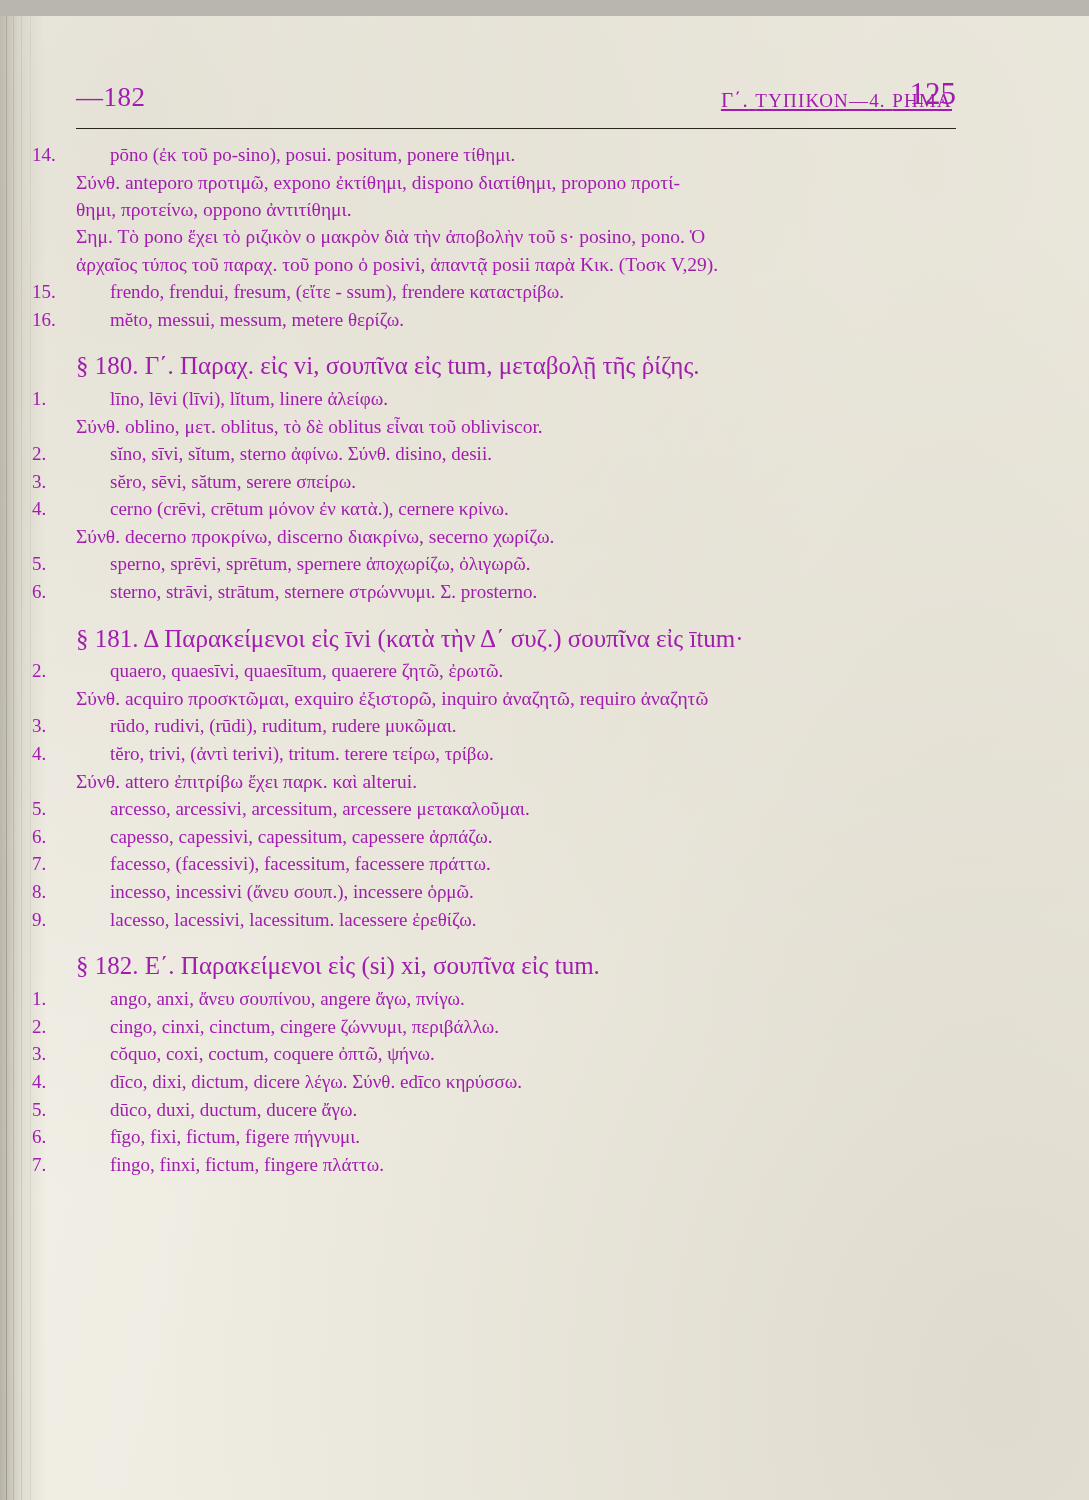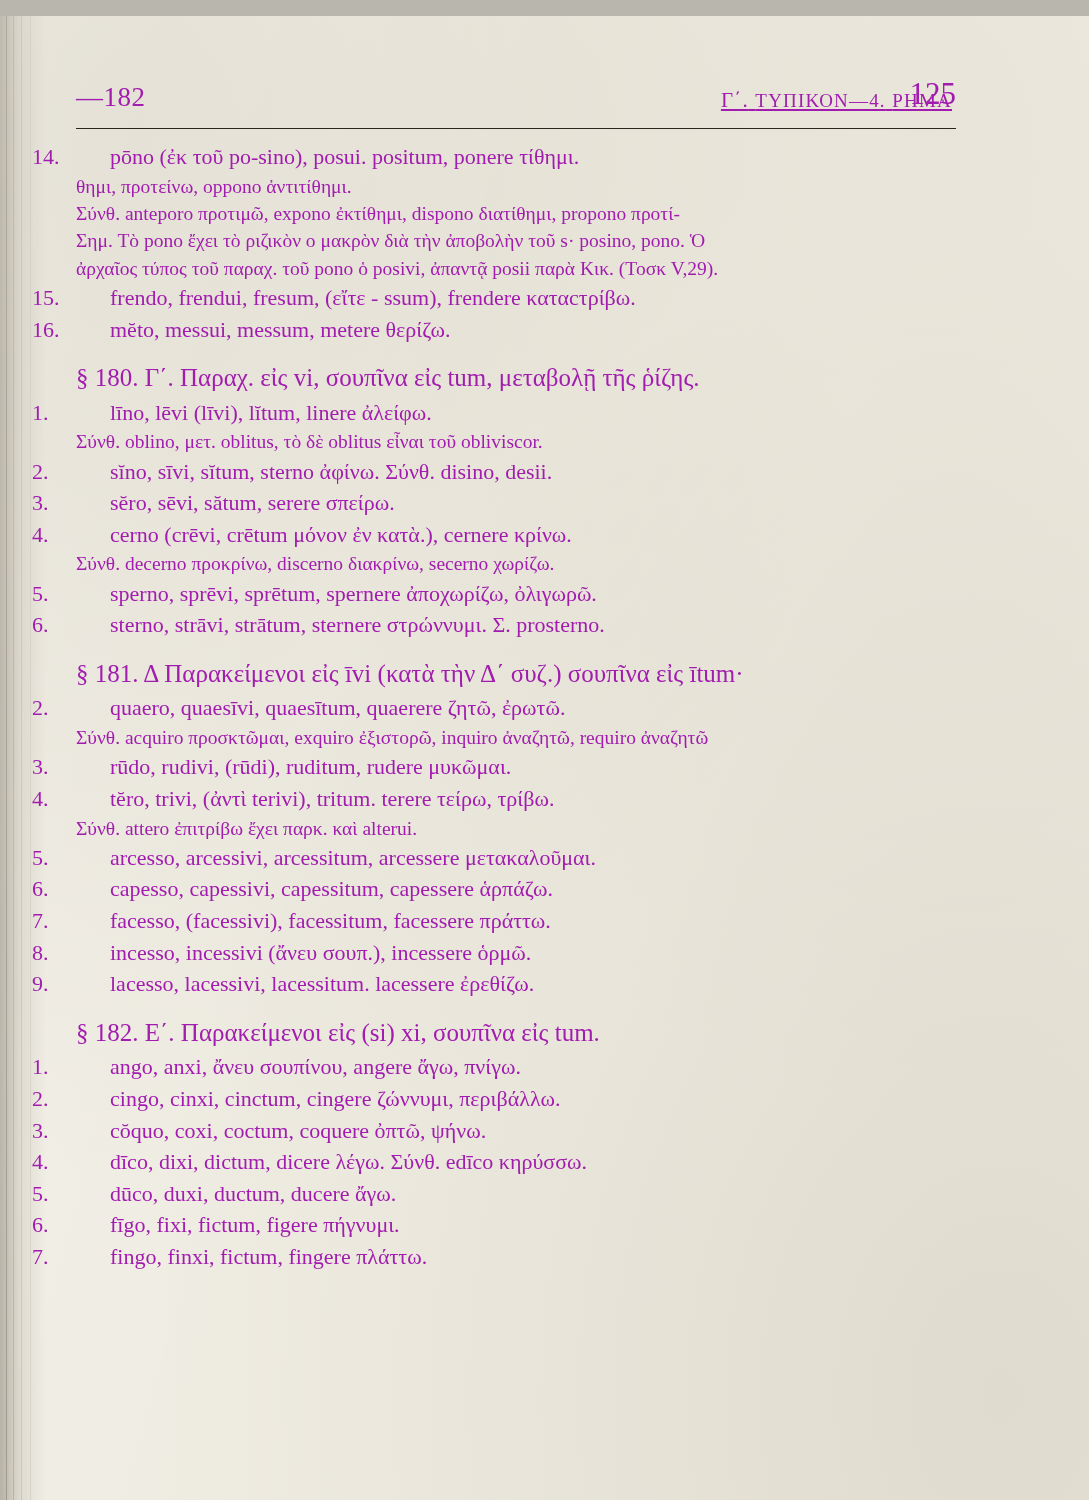--- a/index.html
+++ b/index.html
@@ -87,21 +87,21 @@
   }
   .rule {
     border-bottom: 1.6px solid #2a261d;
     margin-top: 2px;
     margin-bottom: 14px;
   }
   .num-line {
     margin: 3px 0 2px 0;
     padding-left: 44px;
     text-indent: -44px;
-    font-size: 22px;
+    font-size: 19px;
     line-height: 1.30;
   }
   .num-line .n {
     display: inline-block;
     min-width: 34px;
   }
   .note {
     font-size: 19.5px;
     line-height: 1.30;
     margin: 1px 0 2px 0;
@@ -135,22 +135,22 @@
         <span>Γ΄.</span>
         <span class="small-caps">ΤΥΠΙΚΟΝ—4.</span>
         <span class="small-caps">ΡΗΜΑ</span>
       </div>
       <div class="hdr-right">125</div>
     </div>
     <div class="rule"></div>
 
     <div id="body-root">
         <div class="num-line"><span class="n">14.</span><span>pōno (ἐκ τοῦ po-sino), posui. positum, ponere τίθημι.</span></div>
+        <div class="note">Σύνθ. anteporo προτιμῶ, expono ἐκτίθημι, dispono διατίθημι, propono προτί-</div>
         <div class="note">θημι, προτείνω, oppono ἀντιτίθημι.</div>
-        <div class="note">Σύνθ. anteporo προτιμῶ, expono ἐκτίθημι, dispono διατίθημι, propono προτί-</div>
         <div class="note">Σημ. Τὸ pono ἔχει τὸ ριζικὸν o μακρὸν διὰ τὴν ἀποβολὴν τοῦ s· posino, pono. Ὁ</div>
         <div class="note">ἀρχαῖος τύπος τοῦ παραχ. τοῦ pono ὁ posivi, ἀπαντᾷ posii παρὰ Κικ. (Τοσκ V,29).</div>
         <div class="num-line"><span class="n">15.</span><span>frendo, frendui, fresum, (εἴτε - ssum), frendere καταcτρίβω.</span></div>
         <div class="num-line"><span class="n">16.</span><span>mĕto, messui, messum, metere θερίζω.</span></div>
         <div class="sec-head">§ 180.  Γ΄. Παραχ. εἰς vi, σουπῖνα εἰς tum, μεταβολῇ τῆς ῥίζης.</div>
         <div class="num-line"><span class="n">1.</span><span>līno, lēvi (līvi), lĭtum, linere ἀλείφω.</span></div>
         <div class="note">Σύνθ. oblino, μετ. oblitus, τὸ δὲ oblitus εἶναι τοῦ obliviscor.</div>
         <div class="num-line"><span class="n">2.</span><span>sĭno, sīvi, sĭtum, sterno ἀφίνω. Σύνθ. disino, desii.</span></div>
         <div class="num-line"><span class="n">3.</span><span>sĕro, sēvi, sătum, serere σπείρω.</span></div>
         <div class="num-line"><span class="n">4.</span><span>cerno (crēvi, crētum μόνον ἐν κατὰ.), cernere κρίνω.</span></div>

